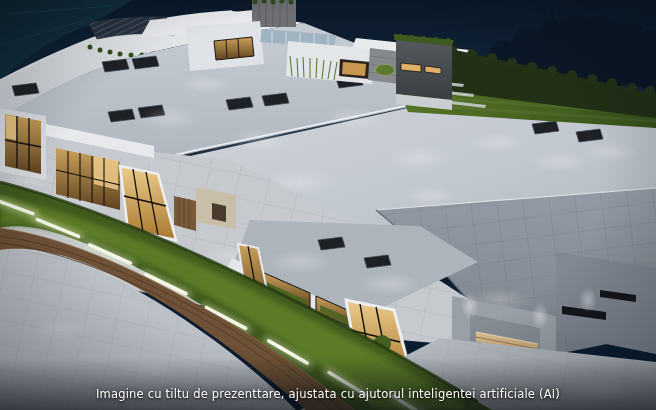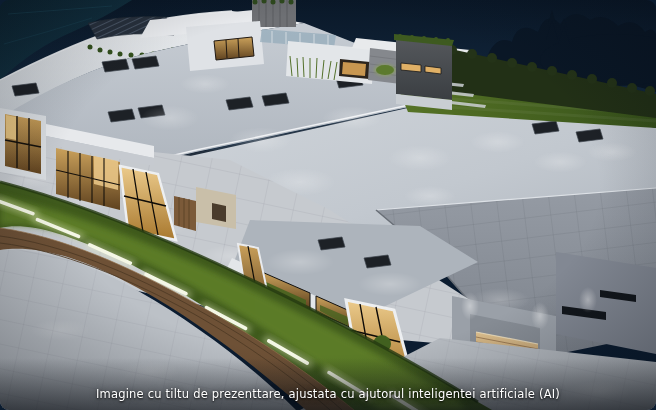--- a/index.html
+++ b/index.html
@@ -1,17 +1,17 @@
 <!DOCTYPE html>
 <html><head>
 <meta charset="utf-8">
 <style>
   html,body{margin:0;padding:0;background:#0b1c30;}
   .stage{position:relative;width:656px;height:410px;overflow:hidden;
-         font-family:"Liberation Sans",sans-serif;border-radius:9px;}
+         font-family:"Liberation Sans",sans-serif;}
   .stage svg{position:absolute;inset:0;display:block;}
   .caption{position:absolute;left:0;right:0;bottom:9px;text-align:center;
            color:#ffffff;font-size:11.5px;letter-spacing:.2px;
            text-shadow:0 1px 2px rgba(0,0,0,.85), 0 0 6px rgba(0,0,0,.5);
            font-family:"DejaVu Sans","Liberation Sans",sans-serif;}
 </style>
 </head>
 <body>
 
 <div class="stage">

